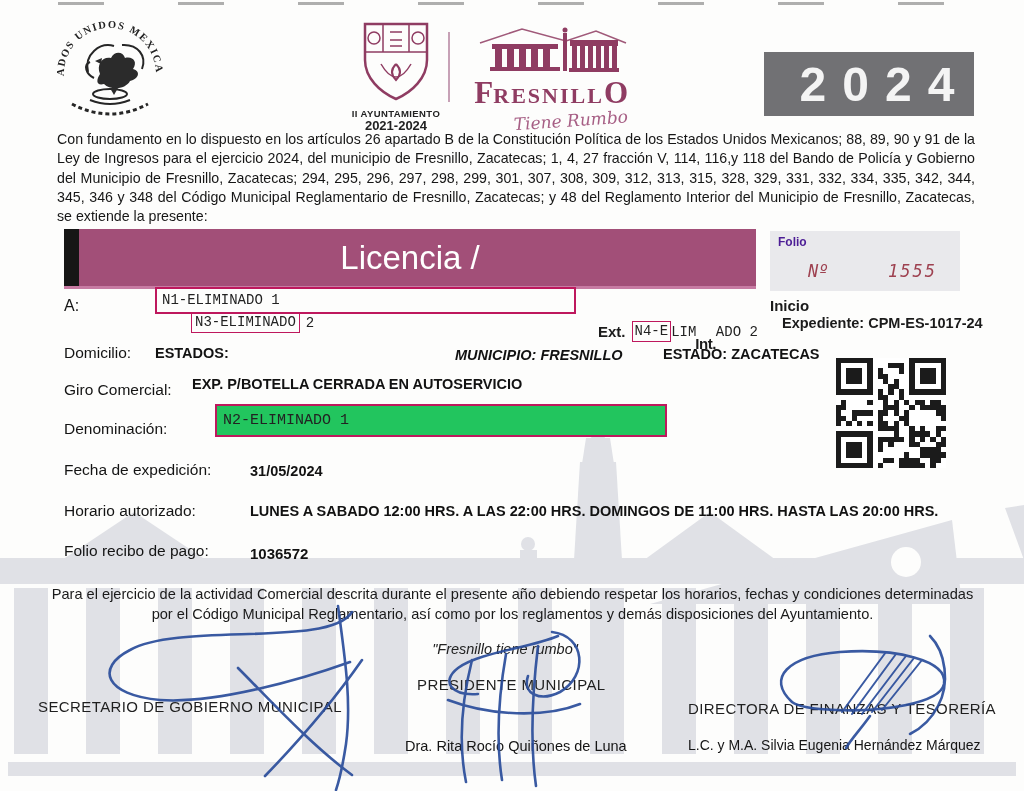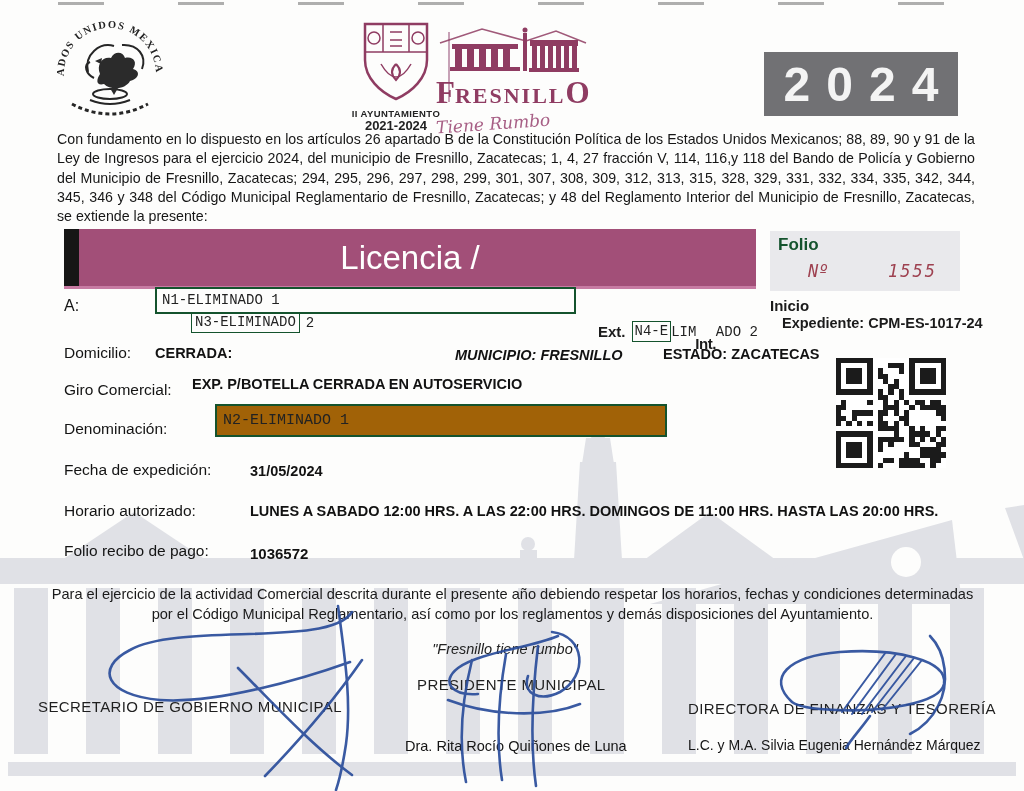--- a/index.html
+++ b/index.html
@@ -12,67 +12,67 @@
   #watermark{left:0;top:0;width:1024px;height:791px;z-index:1;}
   
   .scan-line{left:58px;top:2px;width:945px;height:3px;opacity:.45;
     background:repeating-linear-gradient(90deg,rgba(35,35,35,.8) 0 46px,transparent 46px 120px);}
   
   #seal{left:50px;top:12px;z-index:2;}
   #crest{left:346px;top:20px;z-index:2;width:100px;text-align:center;}
   .crest-caption{font-size:9.5px;font-weight:bold;letter-spacing:.4px;color:#222;line-height:11px;}
   .crest-caption2{font-size:13px;font-weight:bold;color:#222;line-height:14px;}
   #logo-divider{left:448px;top:32px;width:2px;height:70px;background:#9b567b;opacity:.55;z-index:2;}
-  #citylogo{left:436px;top:24px;width:160px;z-index:2;text-align:left;}
+  #citylogo{left:468px;top:24px;width:160px;z-index:2;text-align:right;}
   #citylogo .wordmark{font-family:"Liberation Serif",serif;color:#8f3c62;line-height:26px;white-space:nowrap;}
   #citylogo .wordmark .cap{font-size:31px;font-weight:600;}
   #citylogo .wordmark .mid{font-size:22px;font-weight:600;letter-spacing:2px;}
   #citylogo .slogan{font-family:"DejaVu Serif",serif;font-style:italic;font-size:17px;
     color:#a75f85;transform:rotate(-4deg);margin-top:1px;}
   #yearbox{left:764px;top:52px;width:194px;height:64px;background:#717174;z-index:2;
-    display:flex;align-items:center;justify-content:center;}
+    display:flex;align-items:center;justify-content:center;padding-left:16px;}
   #yearbox span{color:#f4f4f4;font-weight:bold;font-size:48px;letter-spacing:16px;padding-left:16px;}
   
   #legal{left:57px;top:130px;width:918px;font-size:14.2px;line-height:19.3px;
     text-align:justify;color:#161616;z-index:2;}
   
   #banner{left:64px;top:229px;width:692px;height:57px;background:#a24f78;z-index:2;
     border-bottom:3px solid #c77ba3;display:flex;align-items:center;justify-content:center;}
   #banner .edge{position:absolute;left:0;top:0;width:15px;height:100%;background:#161616;}
   #banner .t-reg{color:#fff;font-size:33px;}
   #banner .t-bold{color:#fff;font-size:40px;font-weight:bold;letter-spacing:1px;}
   #foliobox{left:770px;top:231px;width:190px;height:60px;background:#e9e9ec;z-index:2;}
-  #foliobox .flabel{position:absolute;left:8px;top:4px;font-size:17px;font-weight:bold;color:#14532d;}
+  #foliobox .flabel{position:absolute;left:8px;top:4px;font-size:12px;font-weight:bold;color:#4c1d95;}
   .folio-red{font-family:"DejaVu Sans Mono",monospace;color:#9e4150;font-size:17px;font-style:italic;}
   #folio-no{position:absolute;left:38px;top:30px;}
   #folio-val{position:absolute;left:118px;top:30px;letter-spacing:2px;}
   
   .lbl{font-size:15.5px;color:#141414;z-index:2;}
   .bold-val{font-weight:bold;font-size:14.5px;color:#121212;z-index:2;white-space:nowrap;}
   .mono{font-family:"Liberation Mono",monospace;font-size:14px;color:#222;}
-  .redact-box{border:2px solid #14532d;background:transparent;}
+  .redact-box{border:2px solid #be185d;background:transparent;}
   #a-label{left:64px;top:297px;font-size:16px;}
   #n1-box{left:155px;top:287px;width:412px;height:23px;line-height:23px;padding-left:5px;z-index:2;}
   #n3-row{left:155px;top:312px;z-index:2;display:flex;align-items:center;padding-left:36px;}
   #n3-row .redact-box{border-width:1.5px;height:19px;line-height:19px;padding:0 3px;}
   #n3-row .tail{margin-left:6px;}
   #ext-row{left:598px;top:311px;z-index:2;display:flex;align-items:center;white-space:nowrap;}
   #ext-row .b{font-weight:bold;font-size:15px;}
   #ext-row .redact-box{border-width:1.5px;height:19px;line-height:19px;padding:0 2px;margin-left:6px;}
   #ext-row .ovl{font-weight:bold;font-size:15px;margin-left:-1px;letter-spacing:-.5px;margin-top:24px;}
   #inicio{left:770px;top:297px;font-size:15px;font-weight:bold;z-index:2;}
   #expediente{left:782px;top:315px;font-size:14.5px;font-weight:bold;z-index:2;}
   #domicilio-label{left:64px;top:344px;}
   #colonia{left:155px;top:345px;}
   #municipio{left:455px;top:347px;font-style:italic;}
   #estado{left:663px;top:346px;}
   #giro-label{left:64px;top:381px;}
   #giro-value{left:192px;top:376px;}
   #denom-label{left:64px;top:420px;}
-  #n2-box{left:215px;top:404px;width:442px;height:29px;line-height:29px;padding-left:6px;font-size:15px;z-index:2;background:#a16207;}
+  #n2-box{left:215px;top:404px;width:442px;height:29px;line-height:29px;padding-left:6px;font-size:15px;z-index:2;background:#22c55e;}
   #fecha-label{left:64px;top:461px;}
   #fecha-value{left:250px;top:463px;}
   #horario-label{left:64px;top:502px;}
   #horario-value{left:250px;top:503px;text-align:right;}
   #foliopago-label{left:64px;top:542px;}
   #foliopago-value{left:250px;top:545px;font-size:15px;}
   #qr{left:836px;top:358px;width:110px;height:110px;z-index:2;}
   
   #terms{left:40px;top:584px;width:945px;text-align:center;font-size:14.6px;line-height:20px;color:#1a1a1a;z-index:2;}
   #slogan{left:395px;top:641px;width:220px;text-align:center;font-style:italic;font-size:14.5px;color:#222;z-index:2;}
@@ -227,21 +227,21 @@
   </div>
   <div id="ext-row" class="abs">
     <span class="b">Ext.</span>
     <span class="mono redact-box">N4-E</span>
     <span class="mono">LIM</span>
     <span class="ovl">Int.</span>
     <span class="mono">ADO 2</span>
   </div>
 
   <div id="domicilio-label" class="abs lbl">Domicilio:</div>
-  <div id="colonia" class="abs bold-val">CERRADA:</div>
+  <div id="colonia" class="abs bold-val">ESTADOS:</div>
   <div id="municipio" class="abs bold-val">MUNICIPIO: FRESNILLO</div>
   <div id="estado" class="abs bold-val">ESTADO: ZACATECAS</div>
 
   <div id="giro-label" class="abs lbl">Giro Comercial:</div>
   <div id="giro-value" class="abs bold-val">EXP. P/BOTELLA CERRADA EN AUTOSERVICIO</div>
   <div id="denom-label" class="abs lbl">Denominación:</div>
   <div id="n2-box" class="abs mono redact-box">N2-ELIMINADO 1</div>
   <div id="fecha-label" class="abs lbl">Fecha de expedición:</div>
   <div id="fecha-value" class="abs bold-val">31/05/2024</div>
   <div id="horario-label" class="abs lbl">Horario autorizado:</div>

